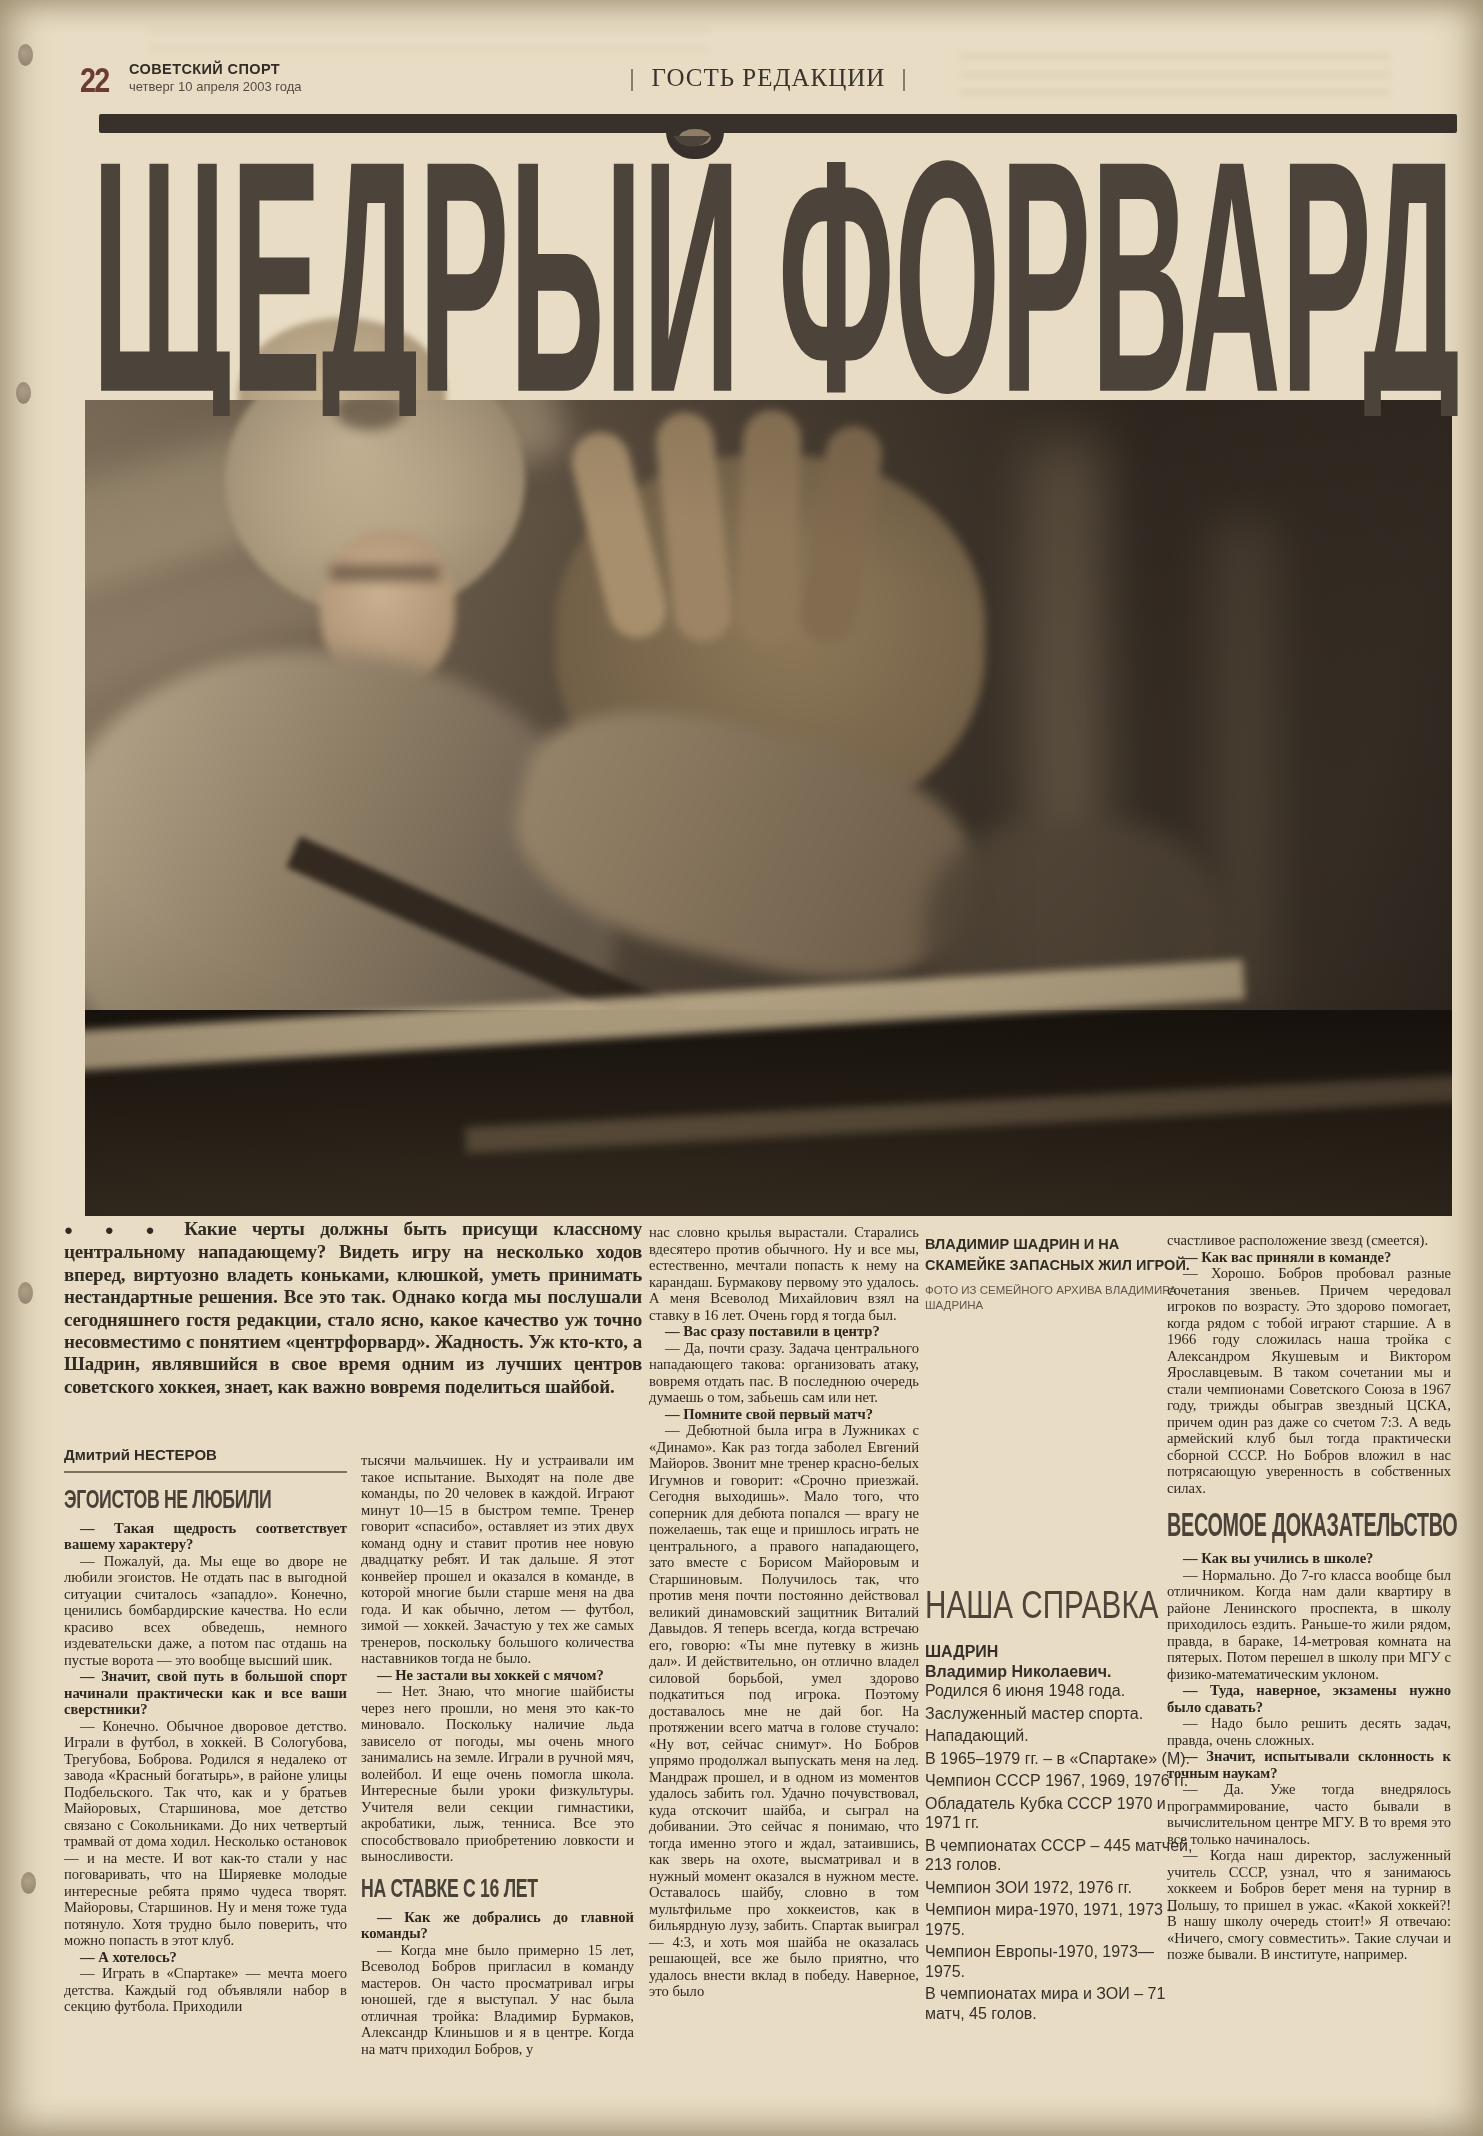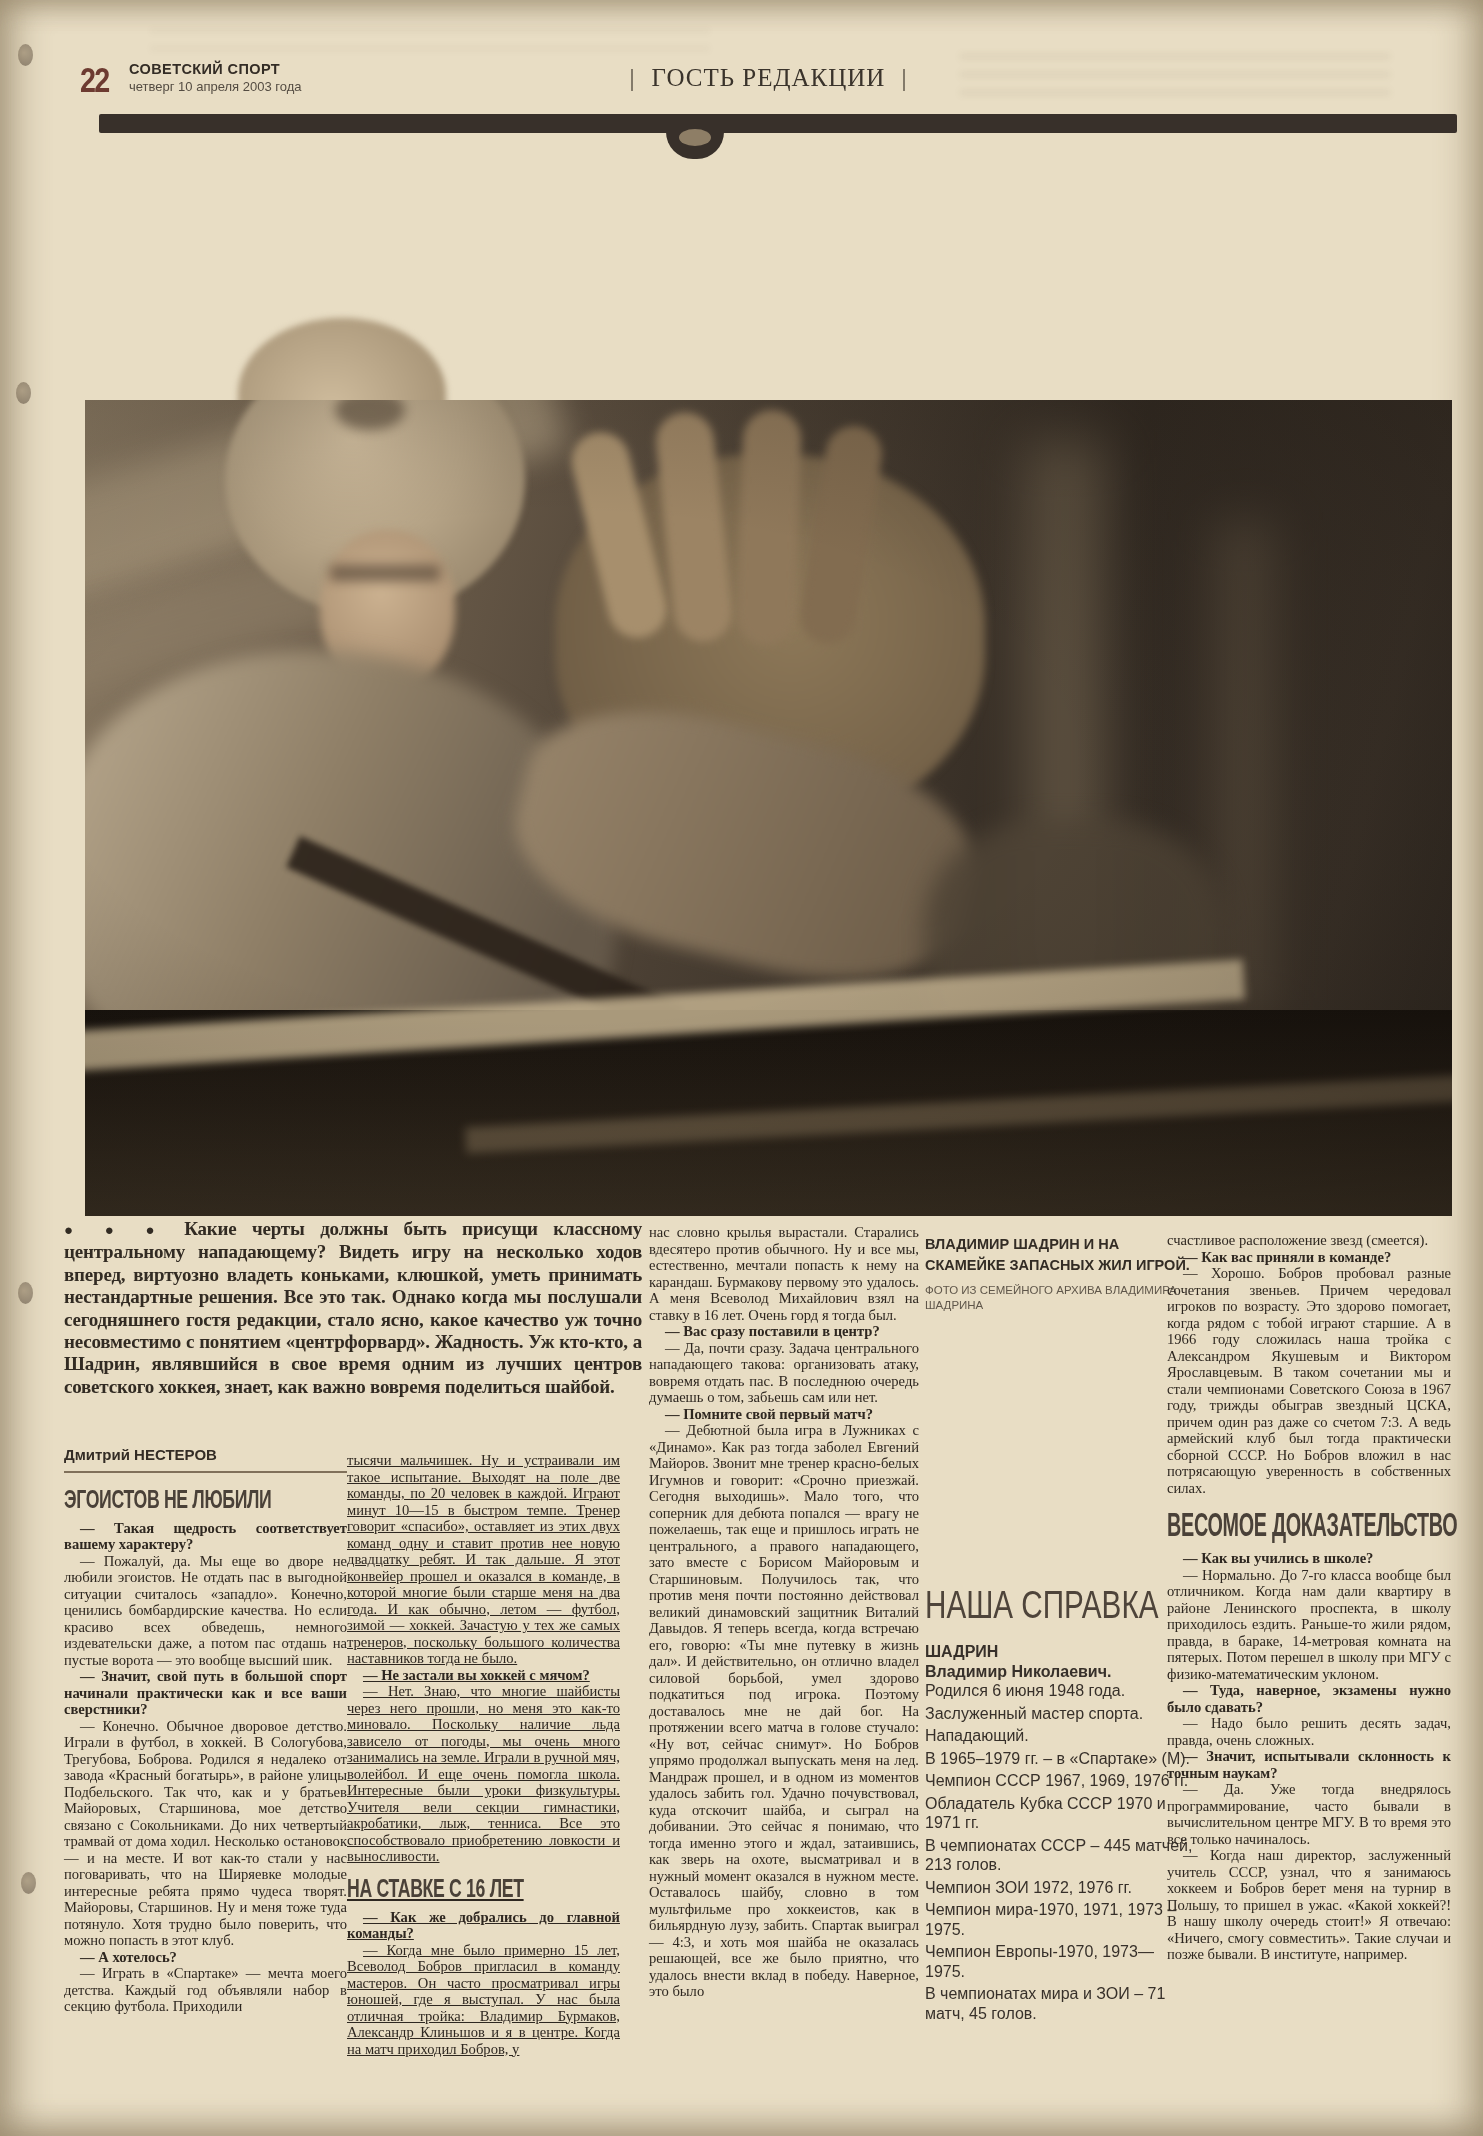--- a/index.html
+++ b/index.html
@@ -100,39 +100,44 @@
     <div style="left:728px;top:25px;width:56px;height:220px;border-radius:30px;background:#826c50;transform:rotate(9deg);filter:blur(4px);"></div>
     <div style="left:430px;top:330px;width:460px;height:230px;border-radius:40%;background:linear-gradient(100deg,#97846a,#6a5a46);transform:rotate(14deg);filter:blur(8px);"></div>
     <div style="left:840px;top:420px;width:300px;height:260px;border-radius:40%;background:#4e4335;filter:blur(12px);opacity:.9;"></div>
     <div style="left:190px;top:520px;width:420px;height:34px;background:#2a2119;transform:rotate(24deg);filter:blur(3px);opacity:.9;"></div>
     <div style="left:-20px;top:610px;width:1410px;height:230px;background:linear-gradient(180deg,#17120d 0%,#241d15 40%,#3d3325 100%);"></div>
     <div style="left:-40px;top:596px;width:1200px;height:40px;background:#c3b18f;transform:rotate(-3.5deg);filter:blur(4px);opacity:.85;"></div>
     <div style="left:380px;top:700px;width:1050px;height:26px;background:#7e6c52;transform:rotate(-3deg);filter:blur(5px);opacity:.6;"></div>
     <div style="left:0;top:0;right:0;bottom:0;background:radial-gradient(ellipse at 35% 45%,transparent 40%,rgba(20,15,10,.35) 100%);"></div>
   </div>
 
+  <div class="headlinewrap" style="left:92px;top:136px;width:1372px;height:280px;">
+    <svg width="1372" height="280" viewBox="0 0 1372 280">
+      <text x="0" y="193" transform="scale(1,1.32)" font-family="Liberation Sans, sans-serif" font-weight="700" font-size="250" fill="#4c433a" textLength="1368" lengthAdjust="spacingAndGlyphs">ЩЕДРЫЙ ФОРВАРД</text>
+    </svg>
+  </div>
 
   <div class="abs lead" style="left:64px;top:1218px;width:578px;font-family:Liberation Serif, serif;">
     <span class="bullets">● ● ●</span>
     <span>Какие черты должны быть присущи классному центральному нападающему? Видеть игру на несколько ходов вперед, виртуозно владеть коньками, клюшкой, уметь принимать нестандартные решения. Все это так. Однако когда мы послушали сегодняшнего гостя редакции, стало ясно, какое качество уж точно несовместимо с понятием «центрфорвард». Жадность. Уж кто-кто, а Шадрин, являвшийся в свое время одним из лучших центров советского хоккея, знает, как важно вовремя поделиться шайбой.</span>
   </div>
 
   <div class="col" style="left:64px;top:1447px;width:283px;">
     <div class="byline">Дмитрий НЕСТЕРОВ</div>
     <div class="byrule"></div>
     <div class="h-sec">ЭГОИСТОВ НЕ ЛЮБИЛИ</div>
     <p class="q">— Такая щедрость соответствует вашему характеру?</p>
     <p class="a">— Пожалуй, да. Мы еще во дворе не любили эгоистов. Не отдать пас в выгодной ситуации считалось «западло». Конечно, ценились бомбардирские качества. Но если красиво всех обведешь, немного издевательски даже, а потом пас отдашь на пустые ворота — это вообще высший шик.</p>
     <p class="q">— Значит, свой путь в большой спорт начинали практически как и все ваши сверстники?</p>
     <p class="a">— Конечно. Обычное дворовое детство. Играли в футбол, в хоккей. В Сологубова, Трегубова, Боброва. Родился я недалеко от завода «Красный богатырь», в районе улицы Подбельского. Так что, как и у братьев Майоровых, Старшинова, мое детство связано с Сокольниками. До них четвертый трамвай от дома ходил. Несколько остановок — и на месте. И вот как-то стали у нас поговаривать, что на Ширяевке молодые интересные ребята прямо чудеса творят. Майоровы, Старшинов. Ну и меня тоже туда потянуло. Хотя трудно было поверить, что можно попасть в этот клуб.</p>
     <p class="q">— А хотелось?</p>
     <p class="a">— Играть в «Спартаке» — мечта моего детства. Каждый год объявляли набор в секцию футбола. Приходили</p>
   </div>
 
-  <div class="col" style="left:347px;top:1452px;width:273px;text-decoration:underline;">
+  <div class="col" style="left:361px;top:1452px;width:273px;">
     <p class="cont">тысячи мальчишек. Ну и устраивали им такое испытание. Выходят на поле две команды, по 20 человек в каждой. Играют минут 10—15 в быстром темпе. Тренер говорит «спасибо», оставляет из этих двух команд одну и ставит против нее новую двадцатку ребят. И так дальше. Я этот конвейер прошел и оказался в команде, в которой многие были старше меня на два года. И как обычно, летом — футбол, зимой — хоккей. Зачастую у тех же самых тренеров, поскольку большого количества наставников тогда не было.</p>
     <p class="q">— Не застали вы хоккей с мячом?</p>
     <p class="a">— Нет. Знаю, что многие шайбисты через него прошли, но меня это как-то миновало. Поскольку наличие льда зависело от погоды, мы очень много занимались на земле. Играли в ручной мяч, волейбол. И еще очень помогла школа. Интересные были уроки физкультуры. Учителя вели секции гимнастики, акробатики, лыж, тенниса. Все это способствовало приобретению ловкости и выносливости.</p>
     <div class="h-sec">НА СТАВКЕ С 16 ЛЕТ</div>
     <p class="q">— Как же добрались до главной команды?</p>
     <p class="a">— Когда мне было примерно 15 лет, Всеволод Бобров пригласил в команду мастеров. Он часто просматривал игры юношей, где я выступал. У нас была отличная тройка: Владимир Бурмаков, Александр Клиньшов и я в центре. Когда на матч приходил Бобров, у</p>
   </div>
 
   <div class="col" style="left:649px;top:1224px;width:270px;">
     <p class="cont">нас словно крылья вырастали. Старались вдесятеро против обычного. Ну и все мы, естественно, мечтали попасть к нему на карандаш. Бурмакову первому это удалось. А меня Всеволод Михайлович взял на ставку в 16 лет. Очень горд я тогда был.</p>

